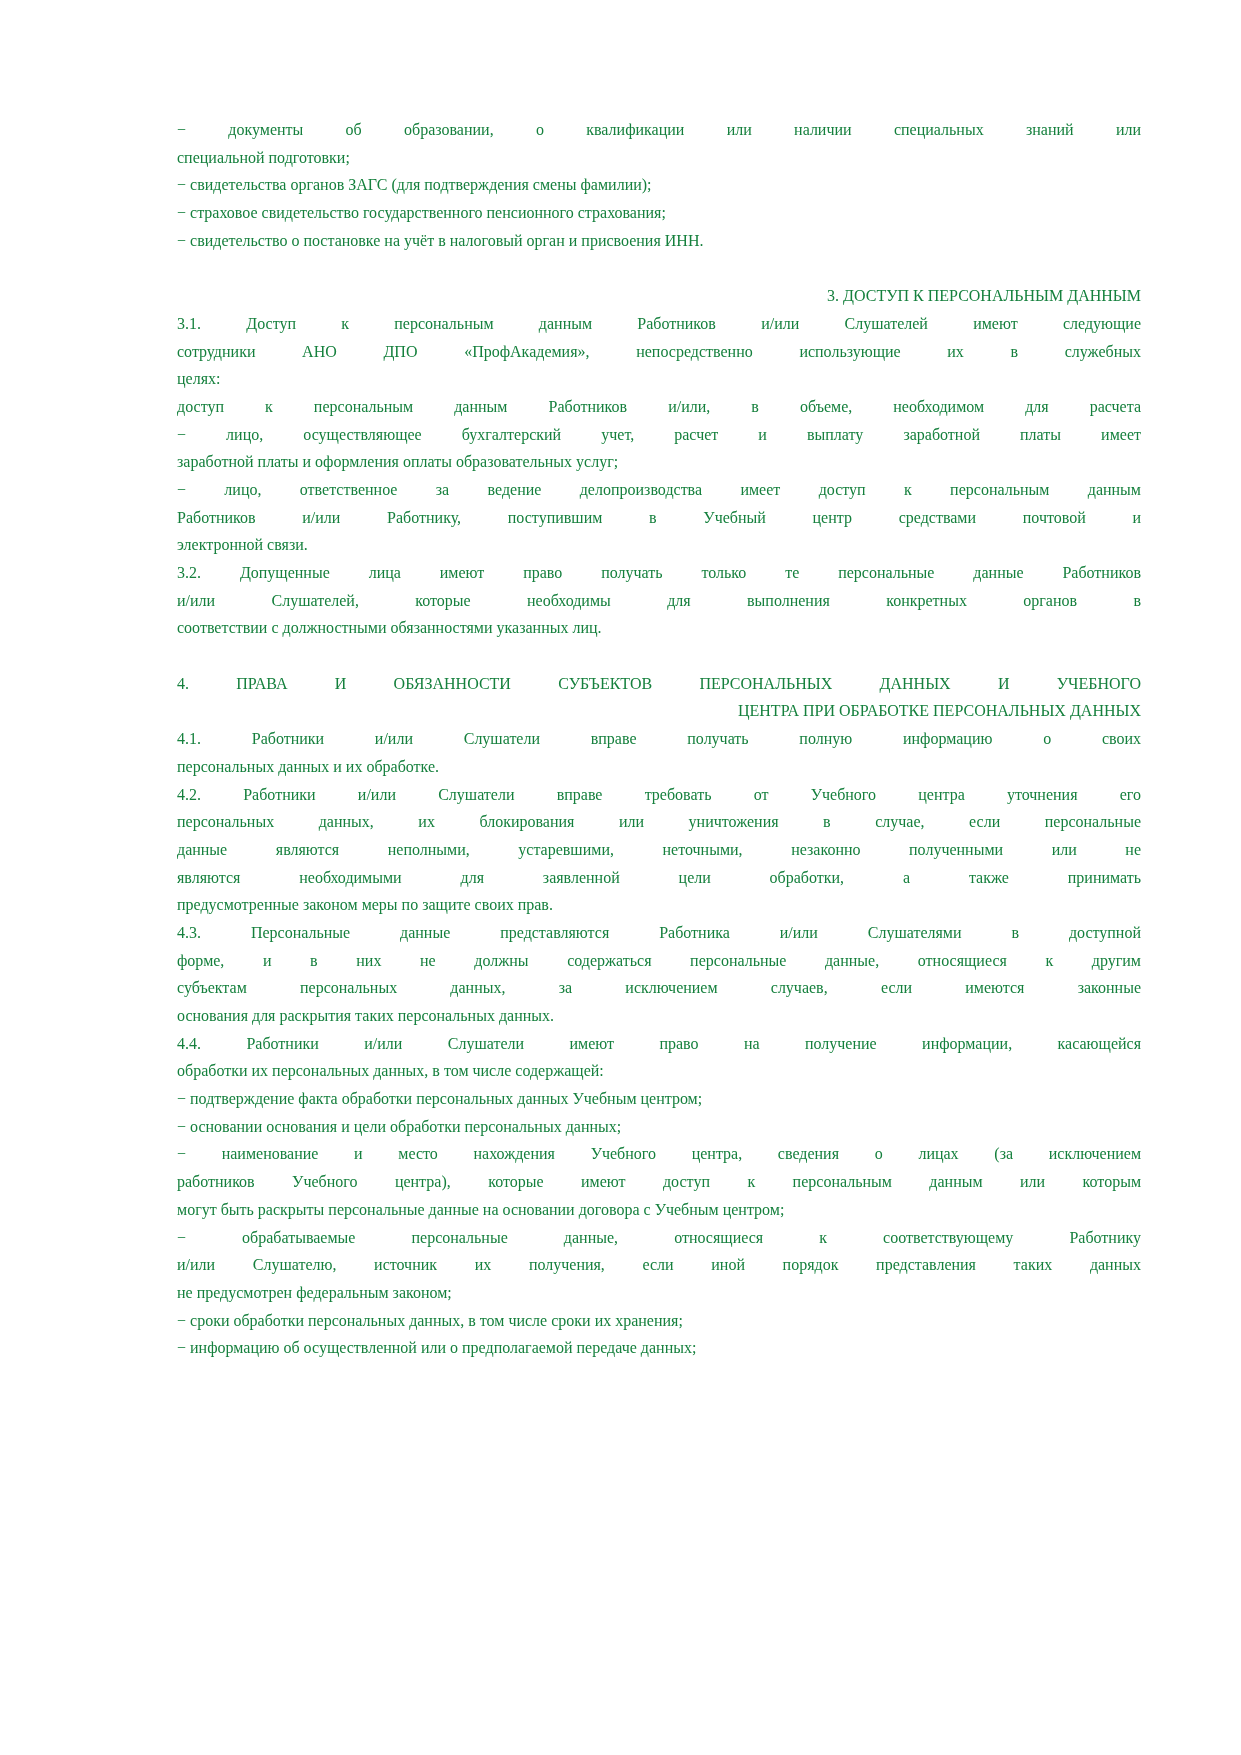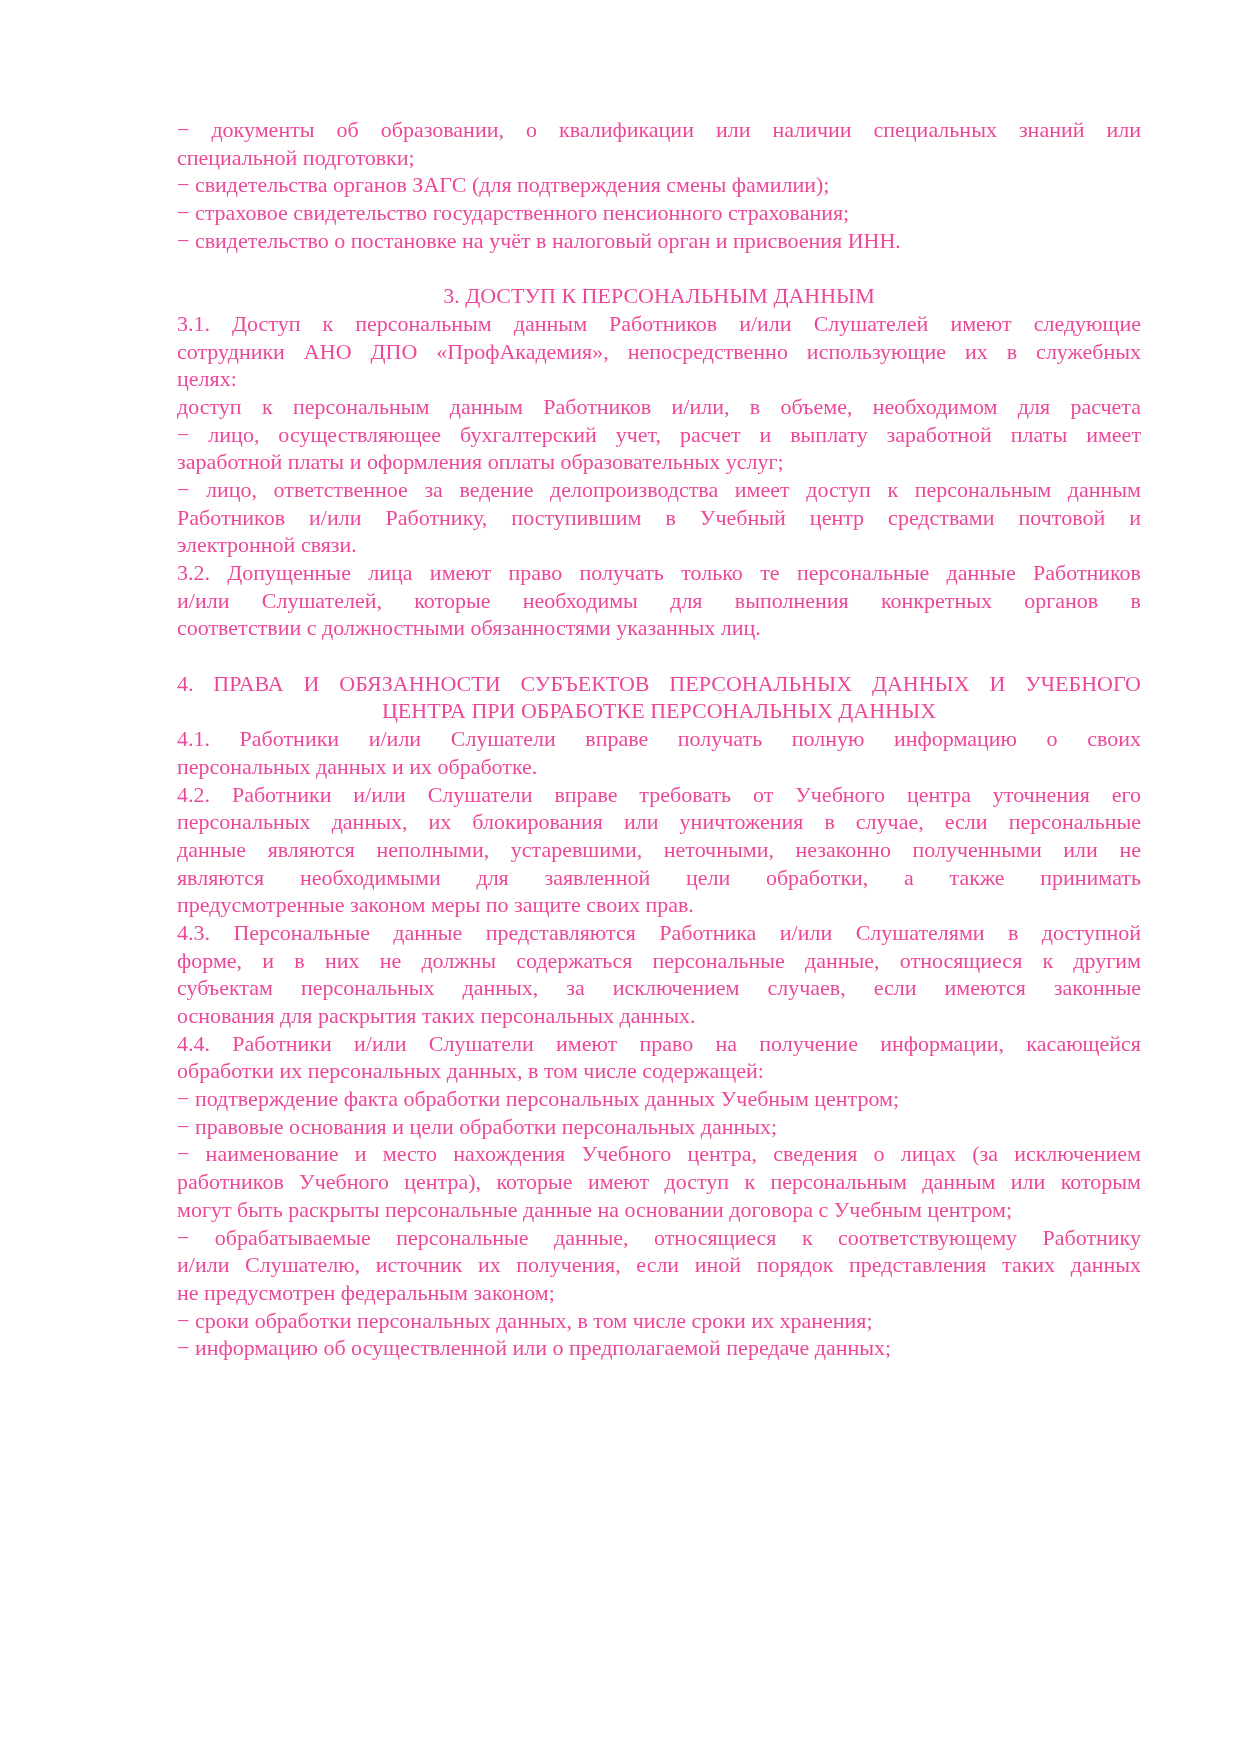--- a/index.html
+++ b/index.html
@@ -3,36 +3,36 @@
 <meta charset="utf-8">
 <style>
   html, body { margin: 0; padding: 0; background: #ffffff; }
   body { width: 1241px; height: 1755px; position: relative; overflow: hidden; }
   .page {
     position: absolute;
     left: 177px;
     top: 116px;
     width: 964px;
     font-family: "Liberation Serif", serif;
-    font-size: 22px;
+    font-size: 16px;
     line-height: 27.7px;
-    color: #ec4899;
+    color: #15803d;
   }
   .line {
     display: block;
     height: 27.7px;
     white-space: nowrap;
     overflow: hidden;
   }
   .j {
     text-align: justify;
     text-align-last: justify;
     white-space: normal;
   }
-  .c { text-align: center; }
+  .c { text-align: right; }
   .blank { height: 27.7px; }
   .para { display: block; }
 </style>
 </head>
 <body>
 
 <div class="page">
   <div id="intro">
       <div class="para">
         <div class="line j">− документы об образовании, о квалификации или наличии специальных знаний или</div>
@@ -96,21 +96,21 @@
         <div class="line">основания для раскрытия таких персональных данных.</div>
       </div>
       <div class="para">
         <div class="line j">4.4. Работники и/или Слушатели имеют право на получение информации, касающейся</div>
         <div class="line">обработки их персональных данных, в том числе содержащей:</div>
       </div>
       <div class="para">
         <div class="line">− подтверждение факта обработки персональных данных Учебным центром;</div>
       </div>
       <div class="para">
-        <div class="line">− правовые основания и цели обработки персональных данных;</div>
+        <div class="line">− основании основания и цели обработки персональных данных;</div>
       </div>
       <div class="para">
         <div class="line j">− наименование и место нахождения Учебного центра, сведения о лицах (за исключением</div>
         <div class="line j">работников Учебного центра), которые имеют доступ к персональным данным или которым</div>
         <div class="line">могут быть раскрыты персональные данные на основании договора с Учебным центром;</div>
       </div>
       <div class="para">
         <div class="line j">− обрабатываемые персональные данные, относящиеся к соответствующему Работнику</div>
         <div class="line j">и/или Слушателю, источник их получения, если иной порядок представления таких данных</div>
         <div class="line">не предусмотрен федеральным законом;</div>

